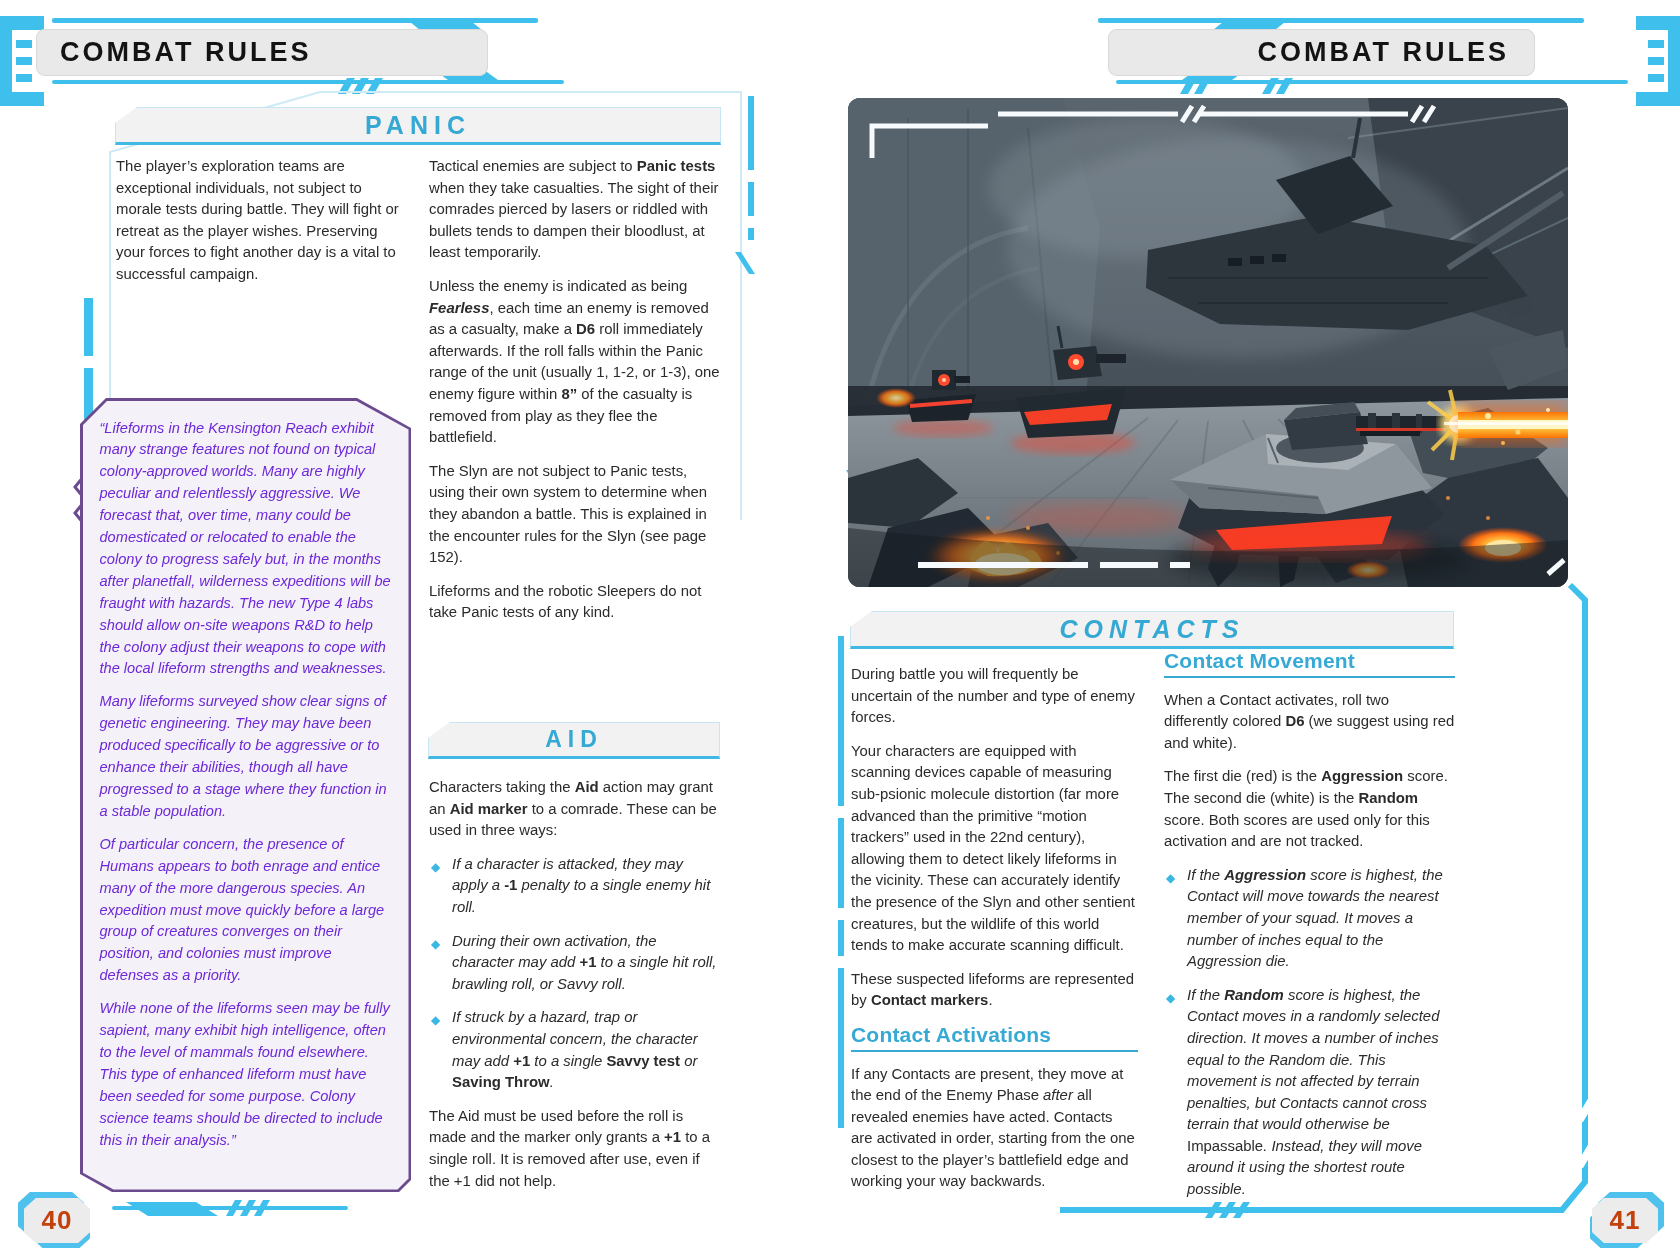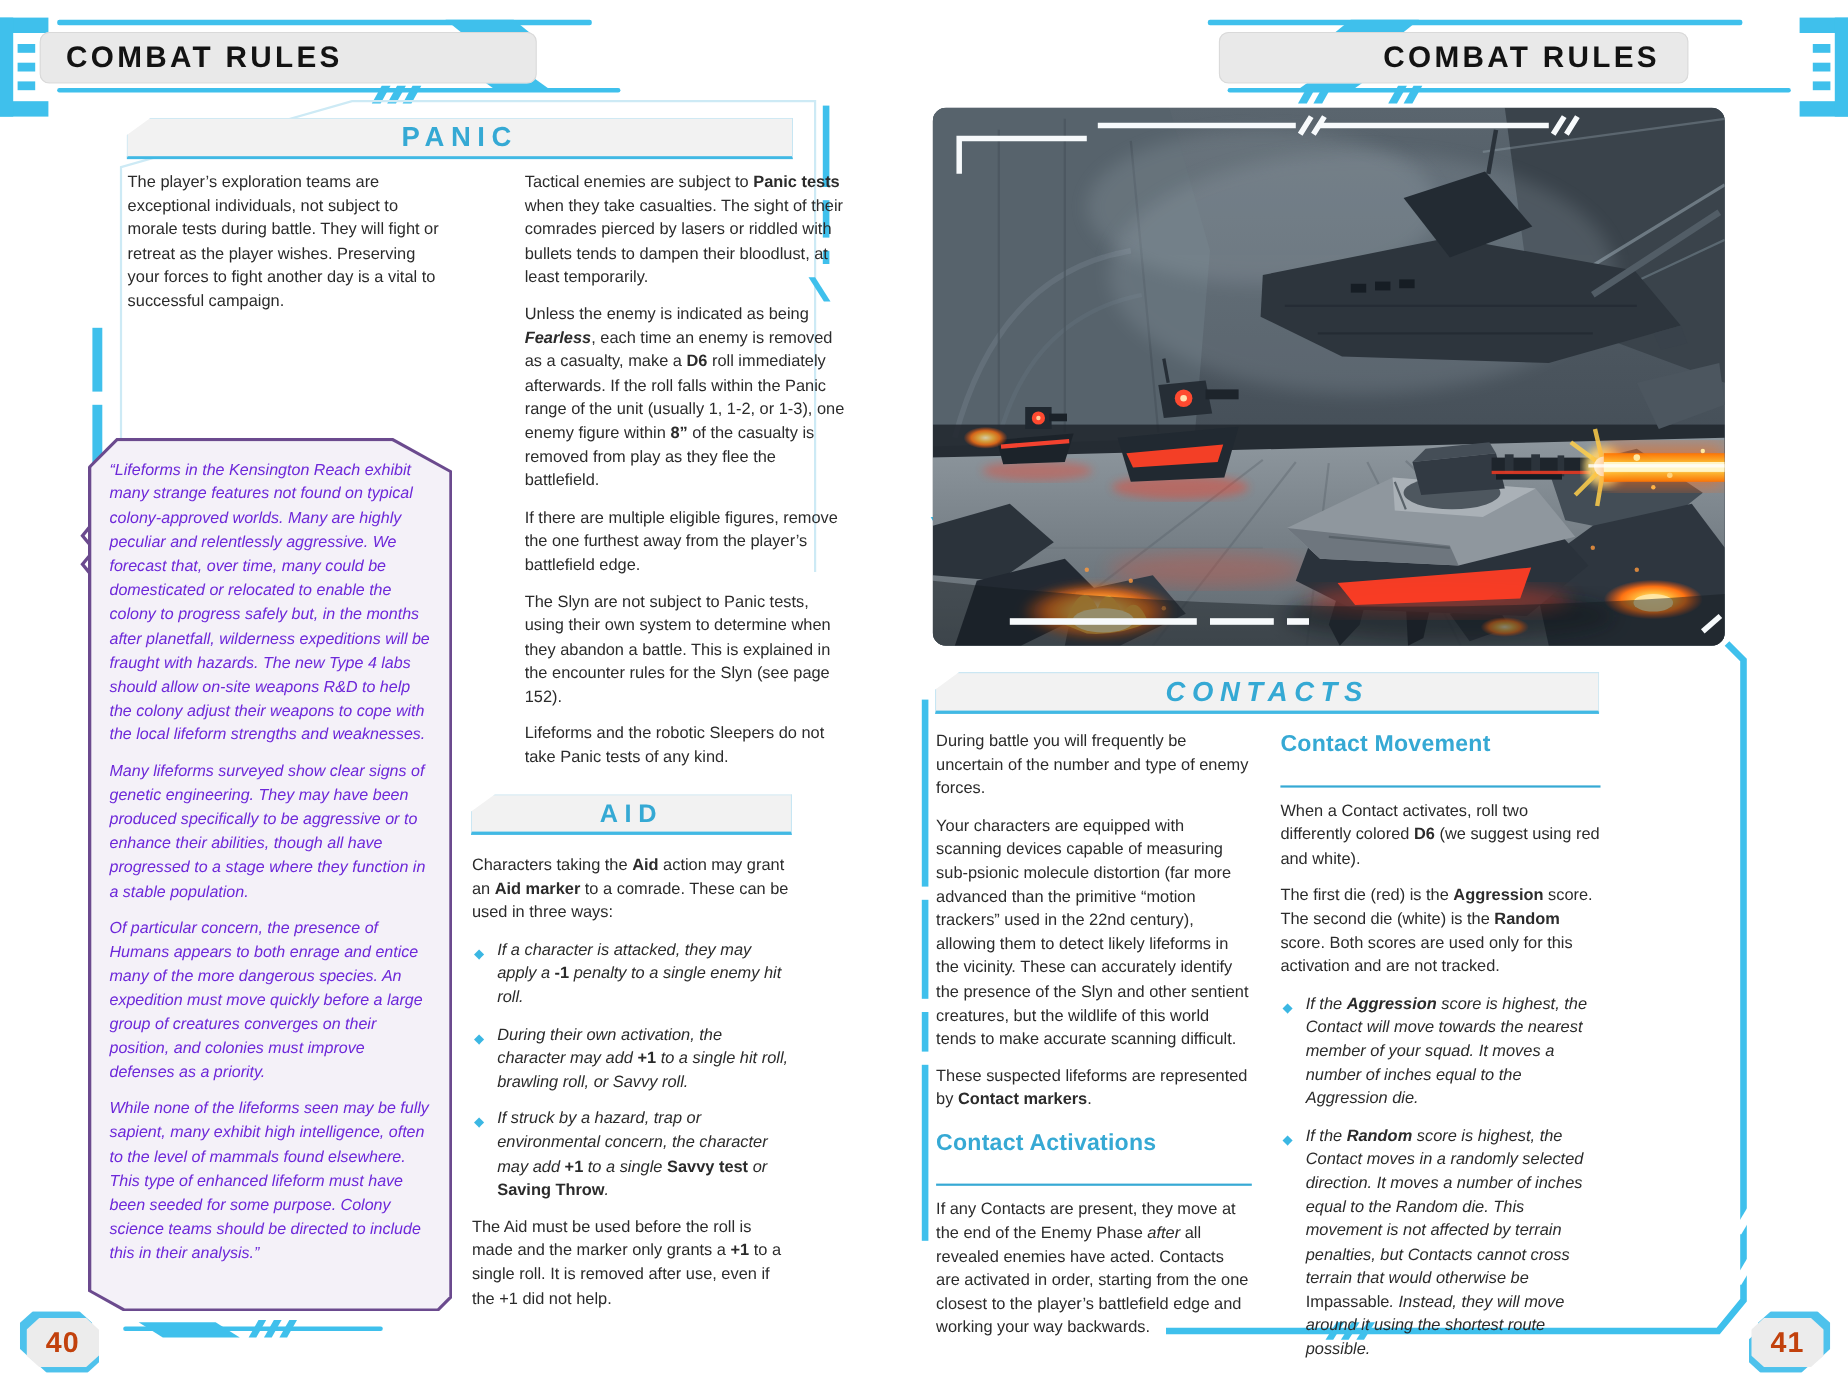--- a/index.html
+++ b/index.html
@@ -25,28 +25,28 @@
   .secbar span { color:#35a9d4; font-weight:bold; letter-spacing:6px; font-size:25px; }
   #panic-bar    { left:115px; top:107px; width:606px; height:38px; }
   #aid-bar      { left:428px; top:722px; width:292px; height:37px; }
   #aid-bar span { font-size:23px; }
   #contacts-bar { left:850px; top:611px; width:604px; height:38px;font-style:italic; }
 
   
   .col { position:absolute; z-index:2; font-size:14.9px; line-height:21.6px; color:#2b2b2b; }
   .col p { margin-bottom:12px; }
   #p-col1 { left:116px;  top:156px; width:289px; }
-  #p-col2 { left:429px;  top:156px; width:291px;margin-left:48px; }
+  #p-col2 { left:429px;  top:156px; width:291px; }
   #c-col1 { left:851px;  top:664px; width:287px; }
   #c-col2 { left:1164px; top:650px; width:291px; }
   #aid-text { left:429px; top:777px; width:291px; }
   .rm { font-style:normal; }
 
   .subhead { color:#36a9d4; font-weight:bold; font-size:21px; letter-spacing:0.2px;
-    padding-bottom:26px; border-bottom:2px solid #36a9d4; margin-bottom:12px; margin-top:16px; }
+    padding-bottom:4px; border-bottom:2px solid #36a9d4; margin-bottom:12px; margin-top:0; }
 
   ul.bullets { list-style:none; }
   ul.bullets li { position:relative; padding-left:23px; font-style:italic; margin-bottom:12px; }
   ul.bullets li .diamond { position:absolute; left:2px; top:3px; font-style:normal;
     color:#3bb7e3; font-size:12px; }
 
   
   .audit { position:absolute; left:80px; top:398px; width:331px; height:794px; z-index:2;
     background:#6b4a8e;
     clip-path:polygon(26px 0, calc(100% - 54px) 0, 100% 30px, 100% calc(100% - 12px),
@@ -175,21 +175,20 @@
     <p>“Lifeforms in the Kensington Reach exhibit many strange features not found on typical colony-approved worlds. Many are highly peculiar and relentlessly aggressive. We forecast that, over time, many could be domesticated or relocated to enable the colony to progress safely but, in the months after planetfall, wilderness expeditions will be fraught with hazards. The new Type 4 labs should allow on-site weapons R&amp;D to help the colony adjust their weapons to cope with the local lifeform strengths and weaknesses.</p>
     <p>Many lifeforms surveyed show clear signs of genetic engineering. They may have been produced specifically to be aggressive or to enhance their abilities, though all have progressed to a stage where they function in a stable population.</p>
     <p>Of particular concern, the presence of Humans appears to both enrage and entice many of the more dangerous species. An expedition must move quickly before a large group of creatures converges on their position, and colonies must improve defenses as a priority.</p>
     <p>While none of the lifeforms seen may be fully sapient, many exhibit high intelligence, often to the level of mammals found elsewhere. This type of enhanced lifeform must have been seeded for some purpose. Colony science teams should be directed to include this in their analysis.”</p>
   </div>
 </aside>
 
 <div class="col" id="p-col2">
   <p>Tactical enemies are subject to <b>Panic tests</b> when they take casualties. The sight of their comrades pierced by lasers or riddled with bullets tends to dampen their bloodlust, at least temporarily.</p>
   <p>Unless the enemy is indicated as being <b><i>Fearless</i></b>, each time an enemy is removed as a casualty, make a <b>D6</b> roll immediately afterwards. If the roll falls within the Panic range of the unit (usually 1, 1-2, or 1-3), one enemy figure within <b>8”</b> of the casualty is removed from play as they flee the battlefield.</p>
-  <p>If there are multiple eligible figures, remove the one furthest away from the player’s battlefield edge.</p>
   <p>The Slyn are not subject to Panic tests, using their own system to determine when they abandon a battle. This is explained in the encounter rules for the Slyn (see page 152).</p>
   <p>Lifeforms and the robotic Sleepers do not take Panic tests of any kind.</p>
 </div>
 
 <div class="secbar" id="aid-bar">
   <span>AID</span>
 </div>
 
 <div class="col" id="aid-text">
   <p>Characters taking the <b>Aid</b> action may grant an <b>Aid marker</b> to a comrade. These can be used in three ways:</p>

